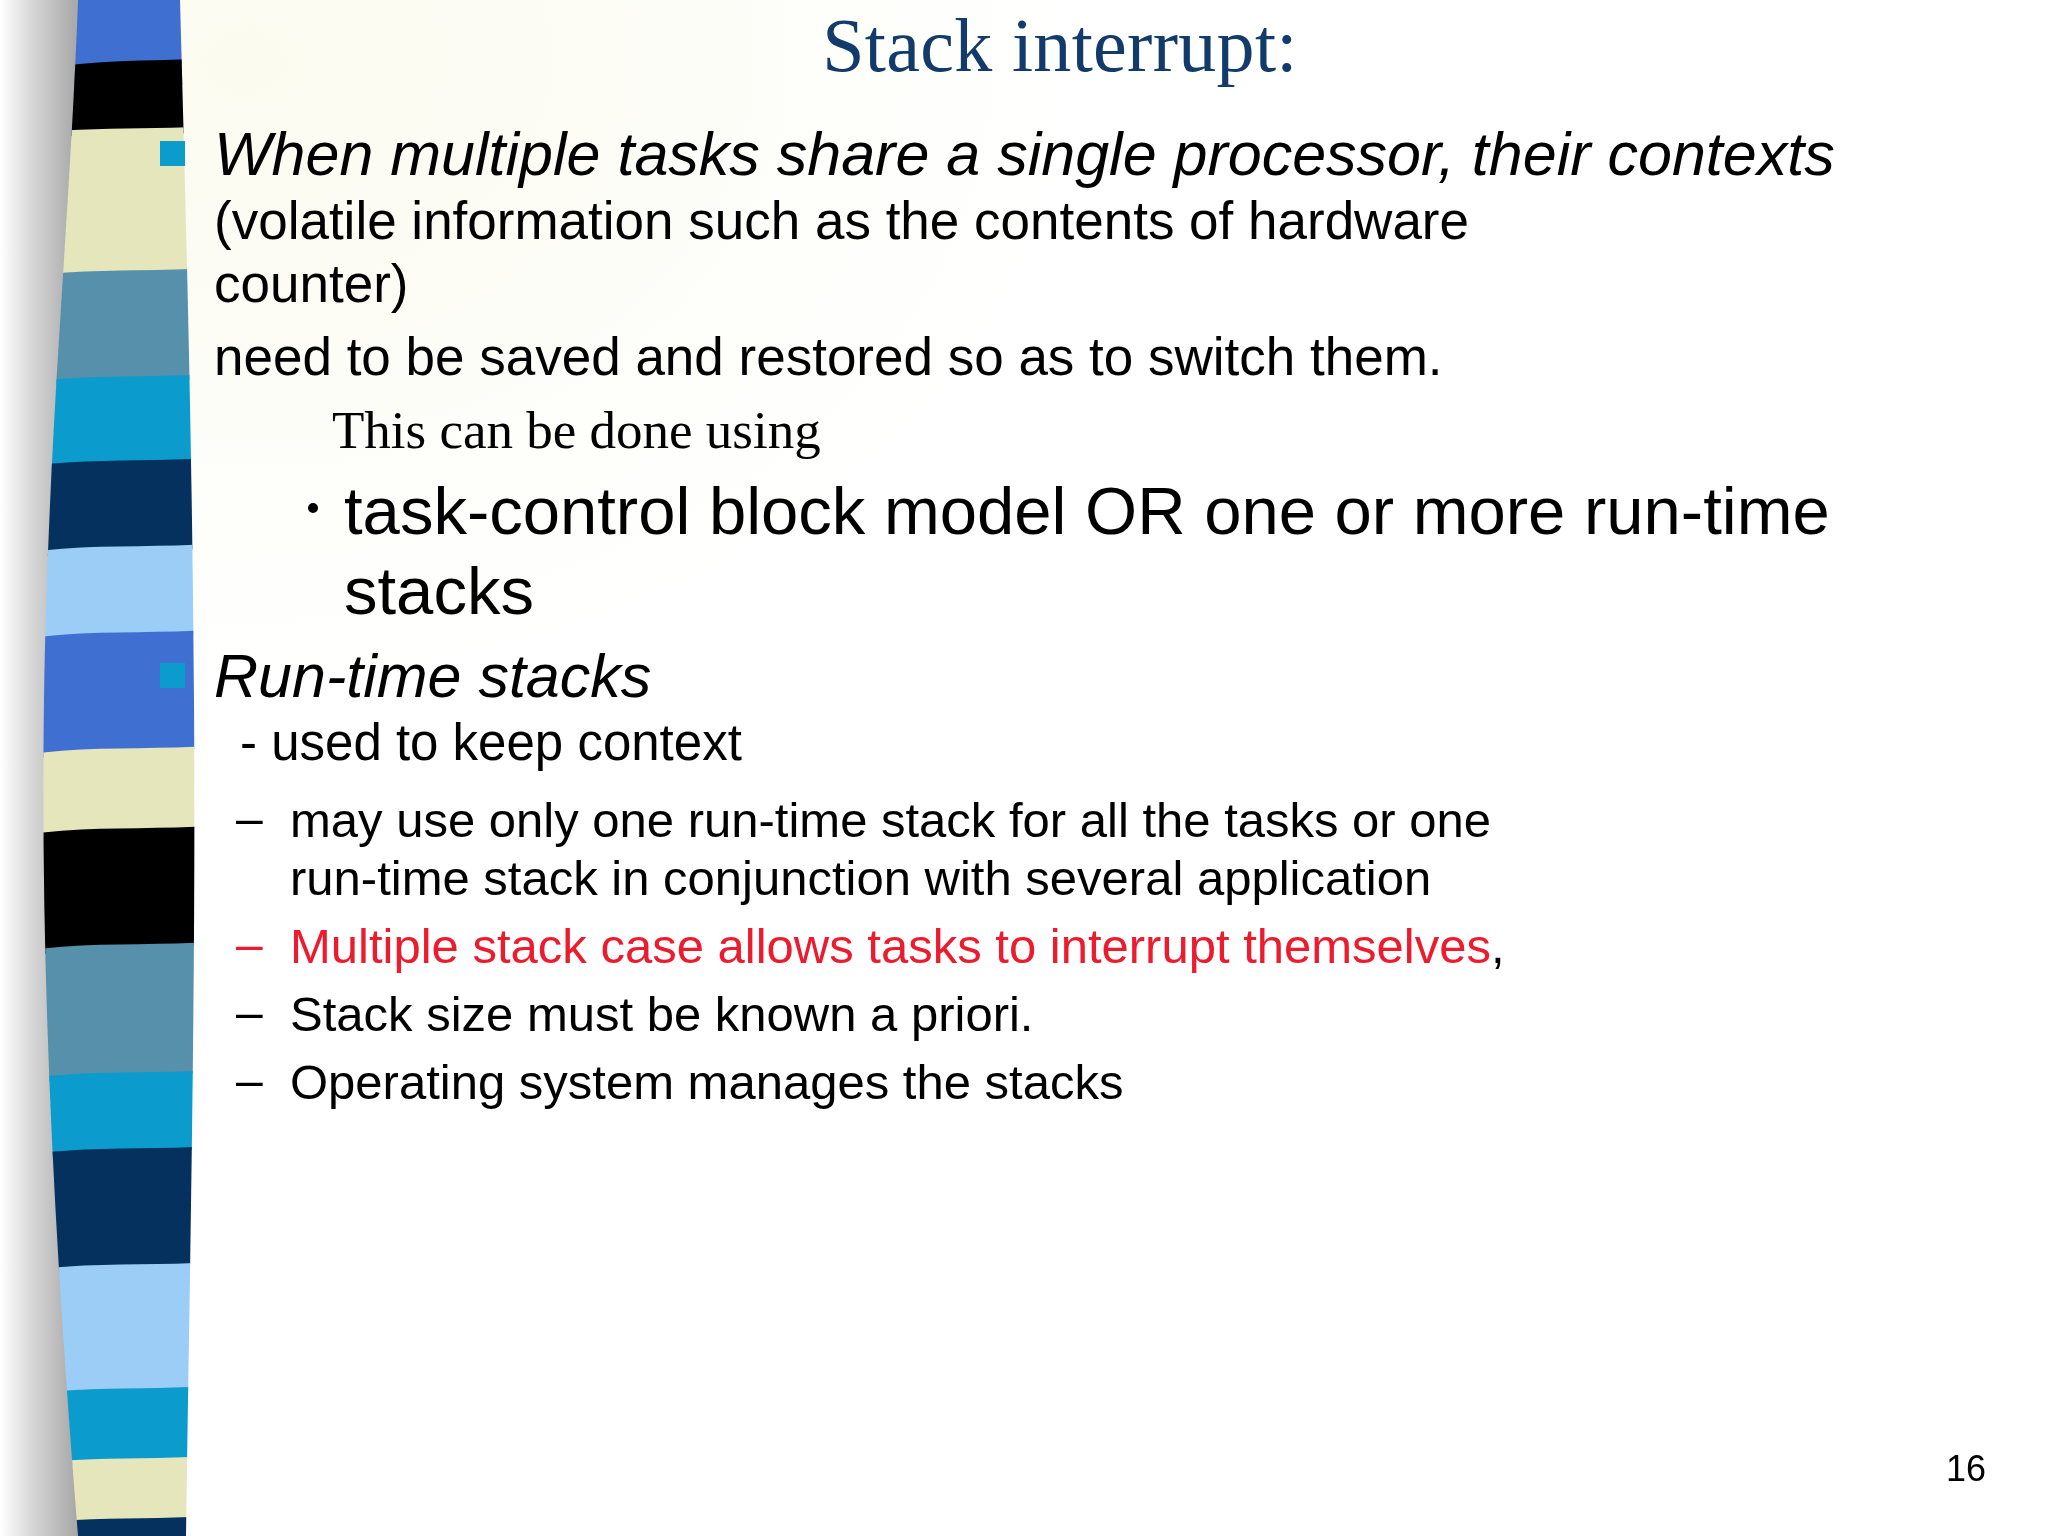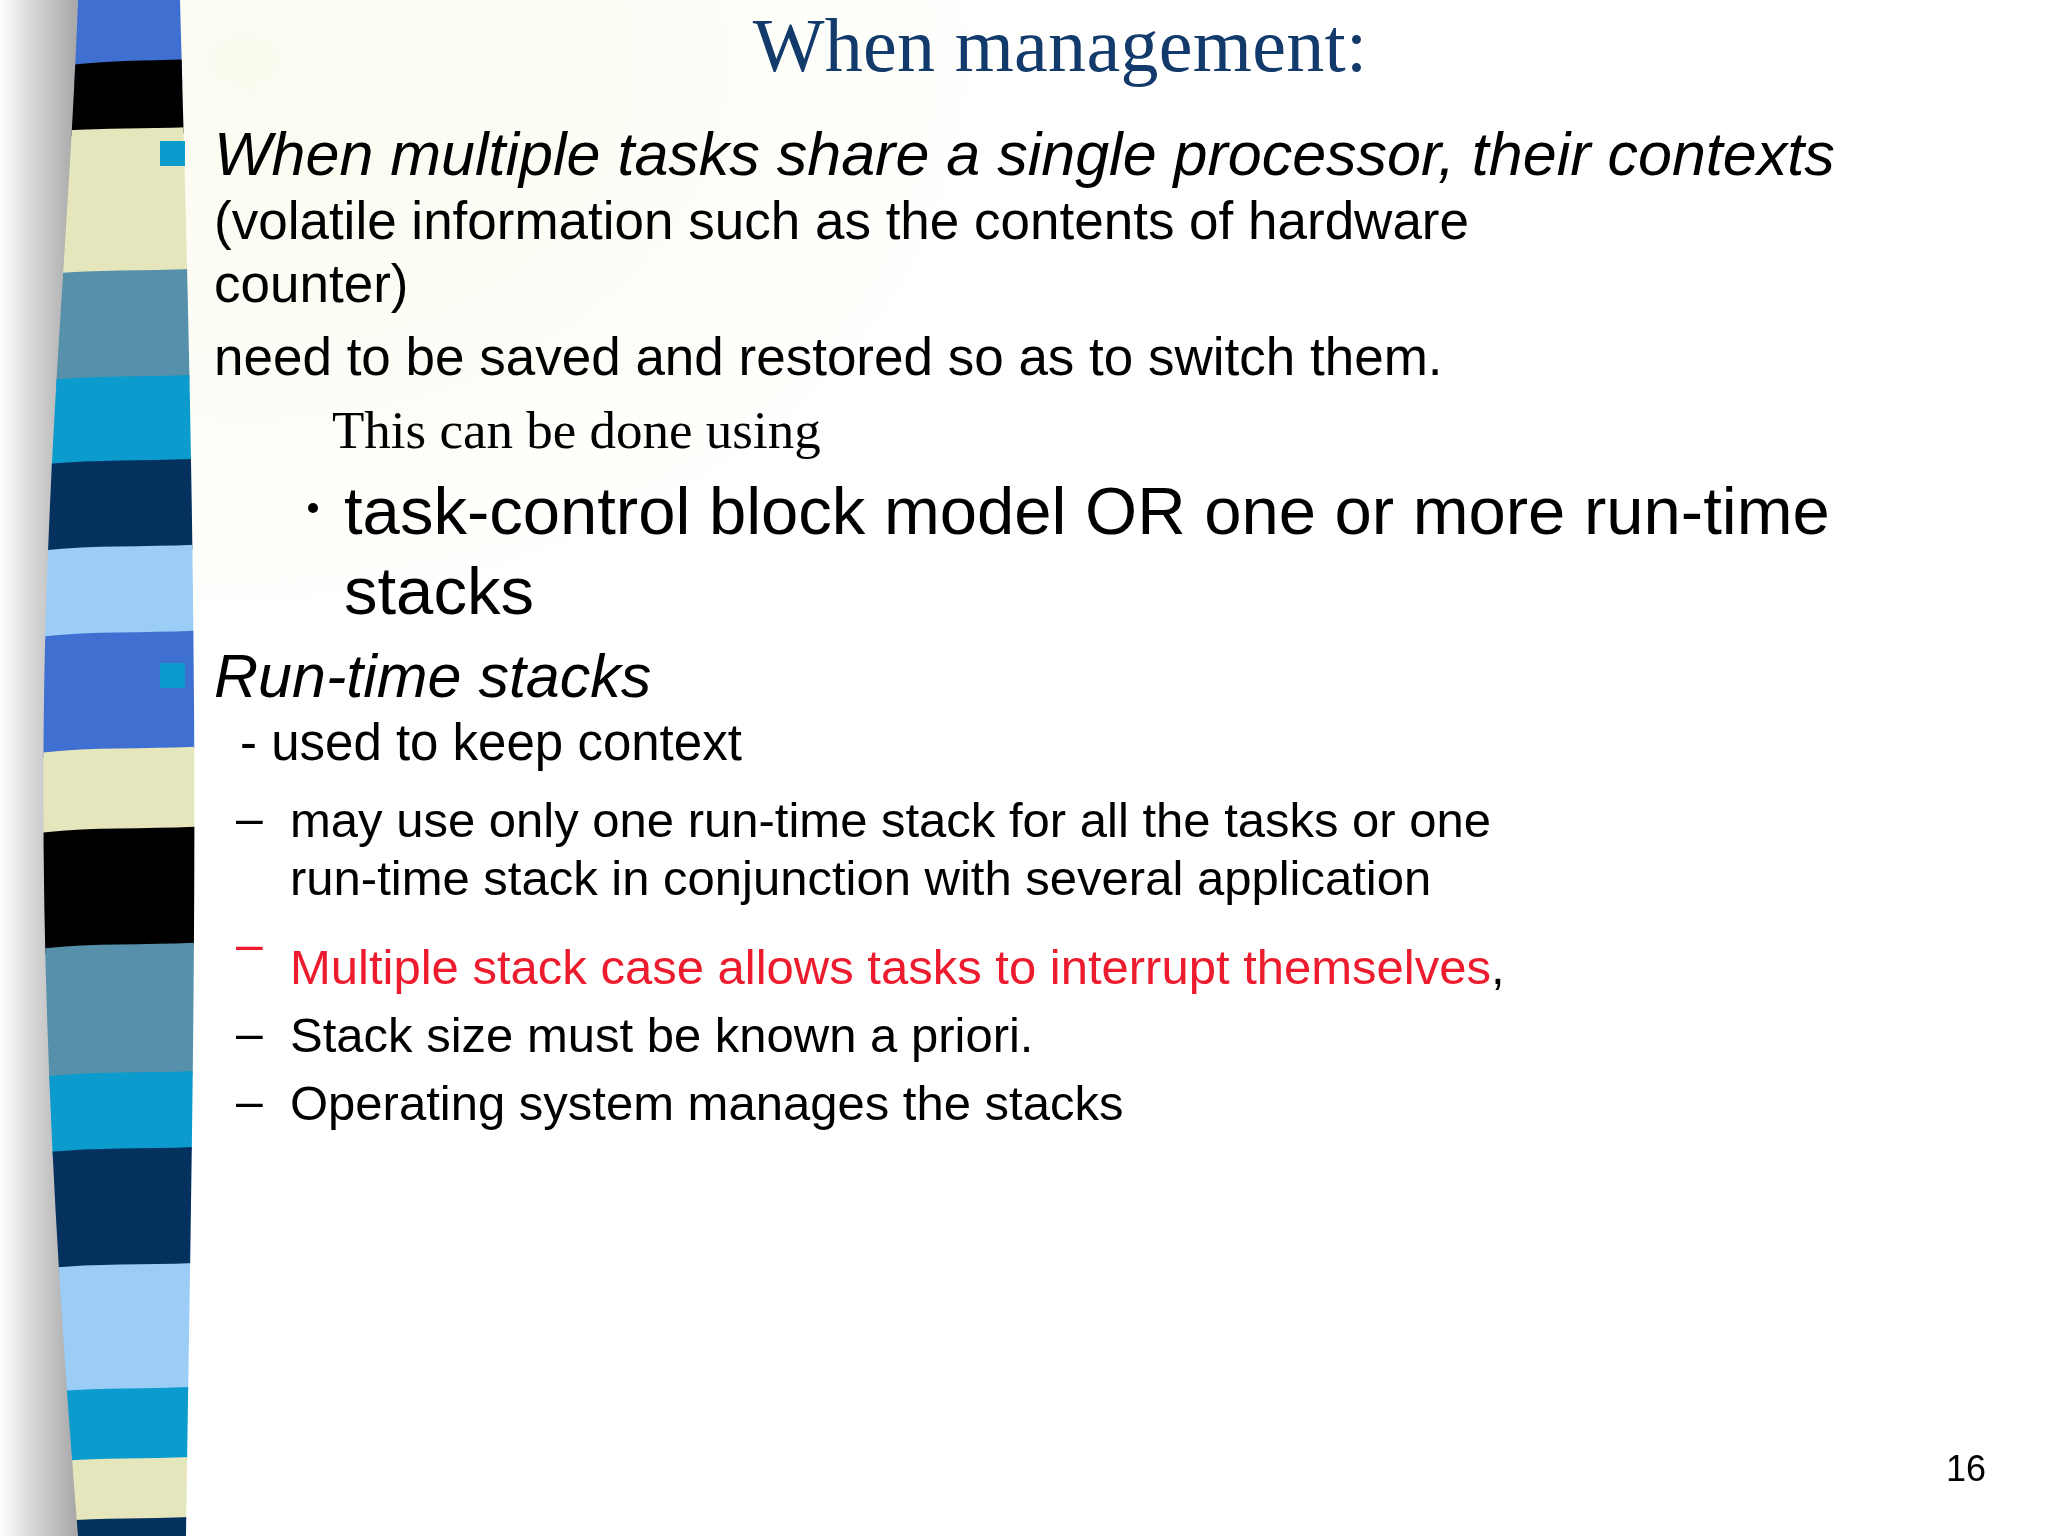--- a/index.html
+++ b/index.html
@@ -107,21 +107,21 @@
   
   .dashrow { margin-left: 76px; }
   .dashmark {
     flex: 0 0 28px;
     color: #000;
     font-size: 48px;
     line-height: 1.185;
     margin-right: 26px;
   }
   .dashrow .txt { font-size: 49px; }
-  .dashrow.red .txt { color: #ed1b2e; margin-top: 21px; }
+  .dashrow.red .txt { color: #ed1b2e; }
   .dashrow.red .dashmark { color: #ed1b2e; }
   .blackpunc { color: #000; }
 
   .gap-sm { height: 10px; }
   .gap-md { height: 18px; }
 
   
   #pageno {
     position: absolute;
     right: 62px;
@@ -170,21 +170,21 @@
       <path d="M30,950 C90,942 150,946 210,942 L210,1072 C150,1078 90,1074 30,1084 Z" fill="#5690ab"></path>
       <path d="M30,1078 C90,1070 150,1074 210,1070 L210,1148 C150,1154 90,1150 30,1160 Z" fill="#0b9bcd"></path>
       <path d="M30,1154 C90,1146 150,1150 210,1146 L210,1262 C150,1270 90,1266 30,1276 Z" fill="#05315e"></path>
       <path d="M30,1270 C90,1262 150,1266 210,1262 L210,1386 C150,1394 90,1390 30,1400 Z" fill="#9ccdf7"></path>
       <path d="M30,1394 C90,1386 150,1390 210,1386 L210,1456 C150,1464 90,1460 30,1470 Z" fill="#0b9bcd"></path>
       <path d="M30,1464 C90,1456 150,1460 210,1456 L210,1516 C150,1524 90,1520 30,1530 Z" fill="#e6e6bd"></path>
       <path d="M30,1524 C90,1516 150,1520 210,1516 L210,1546 L30,1546 Z" fill="#05315e"></path>
     </g>
   </svg>
 
-  <div id="title">When management:</div>
+  <div id="title">Stack interrupt:</div>
 
   <div id="body">
 
     <div class="row lvl1">
       <div class="sqbul"></div>
       <div class="txt">When multiple tasks share a single processor, their contexts</div>
     </div>
 
     <div class="row cont">
       <div class="txt">(volatile information such as the contents of hardware</div>

